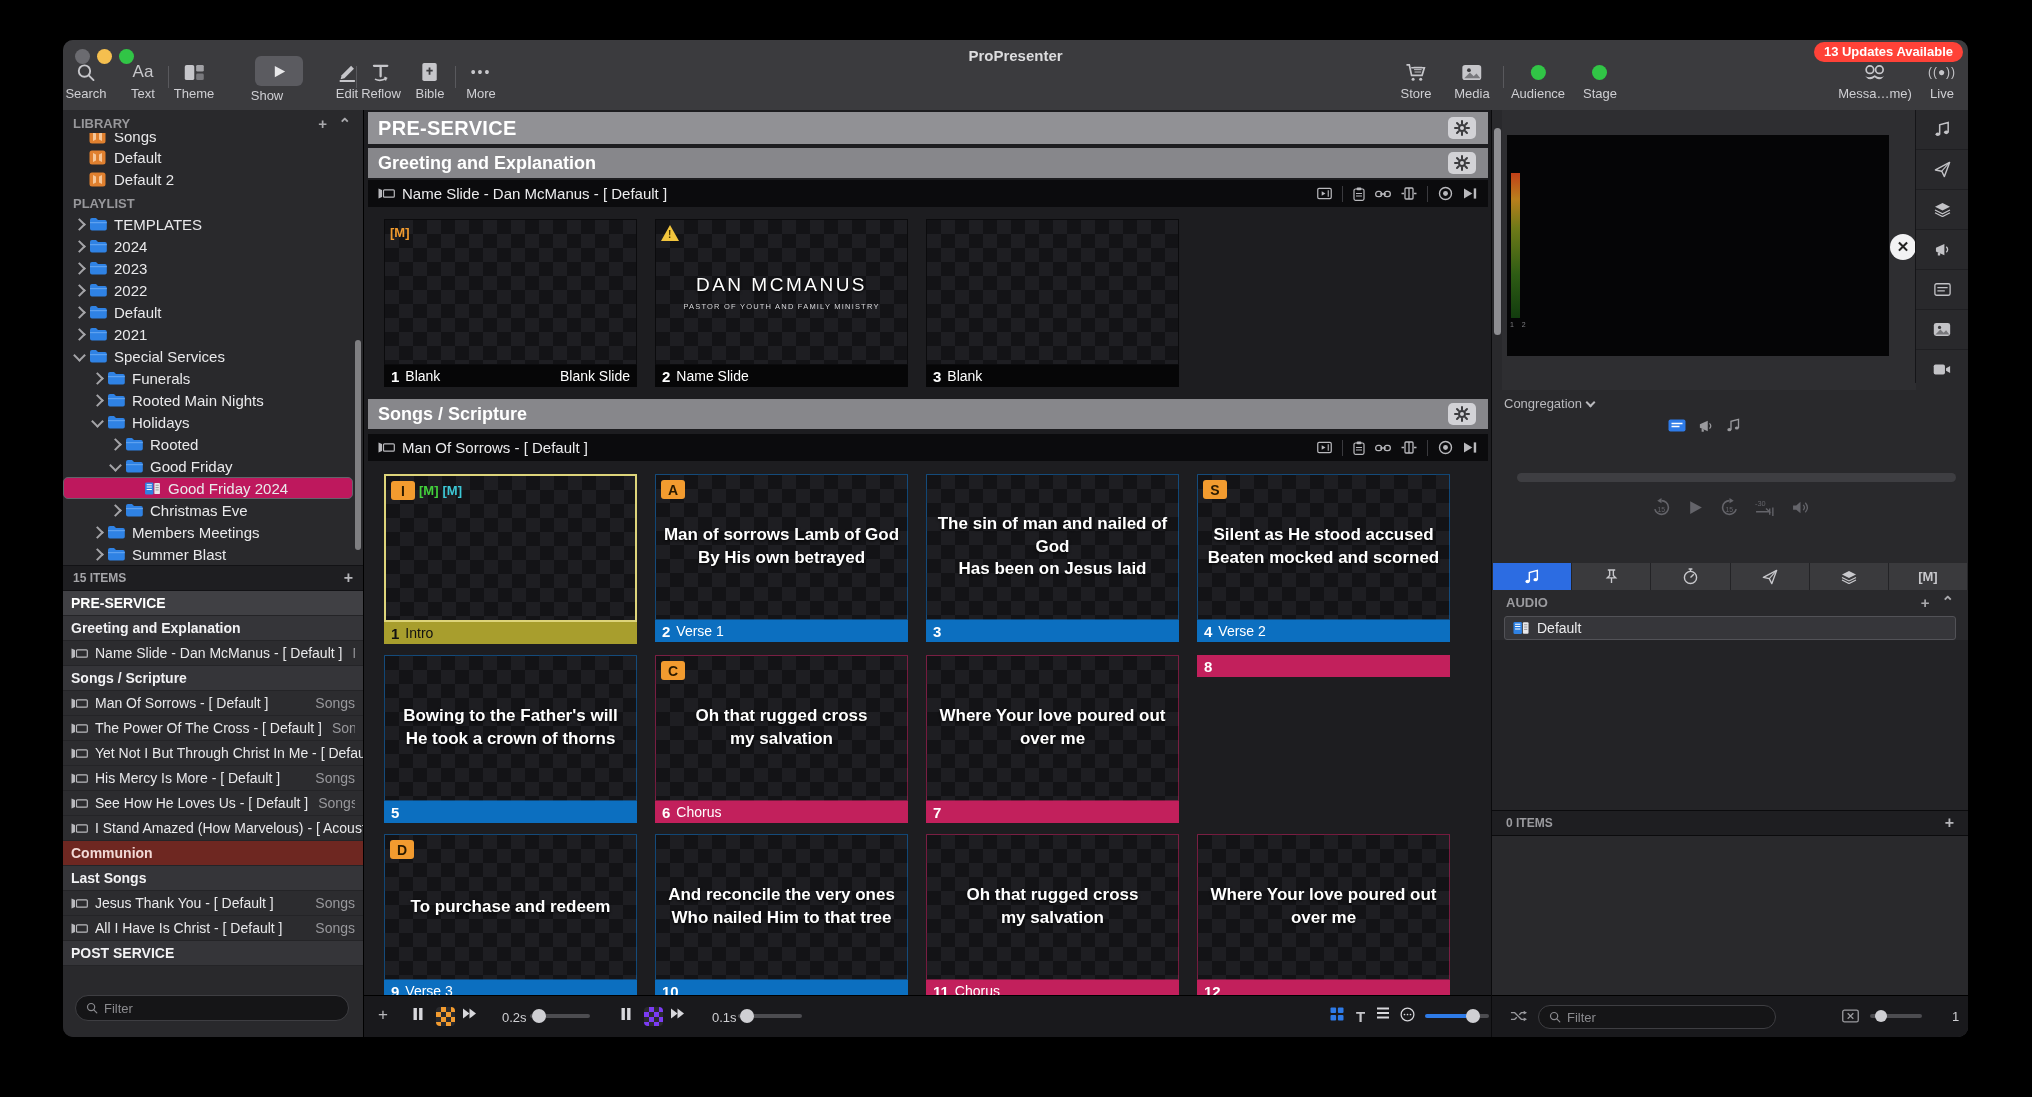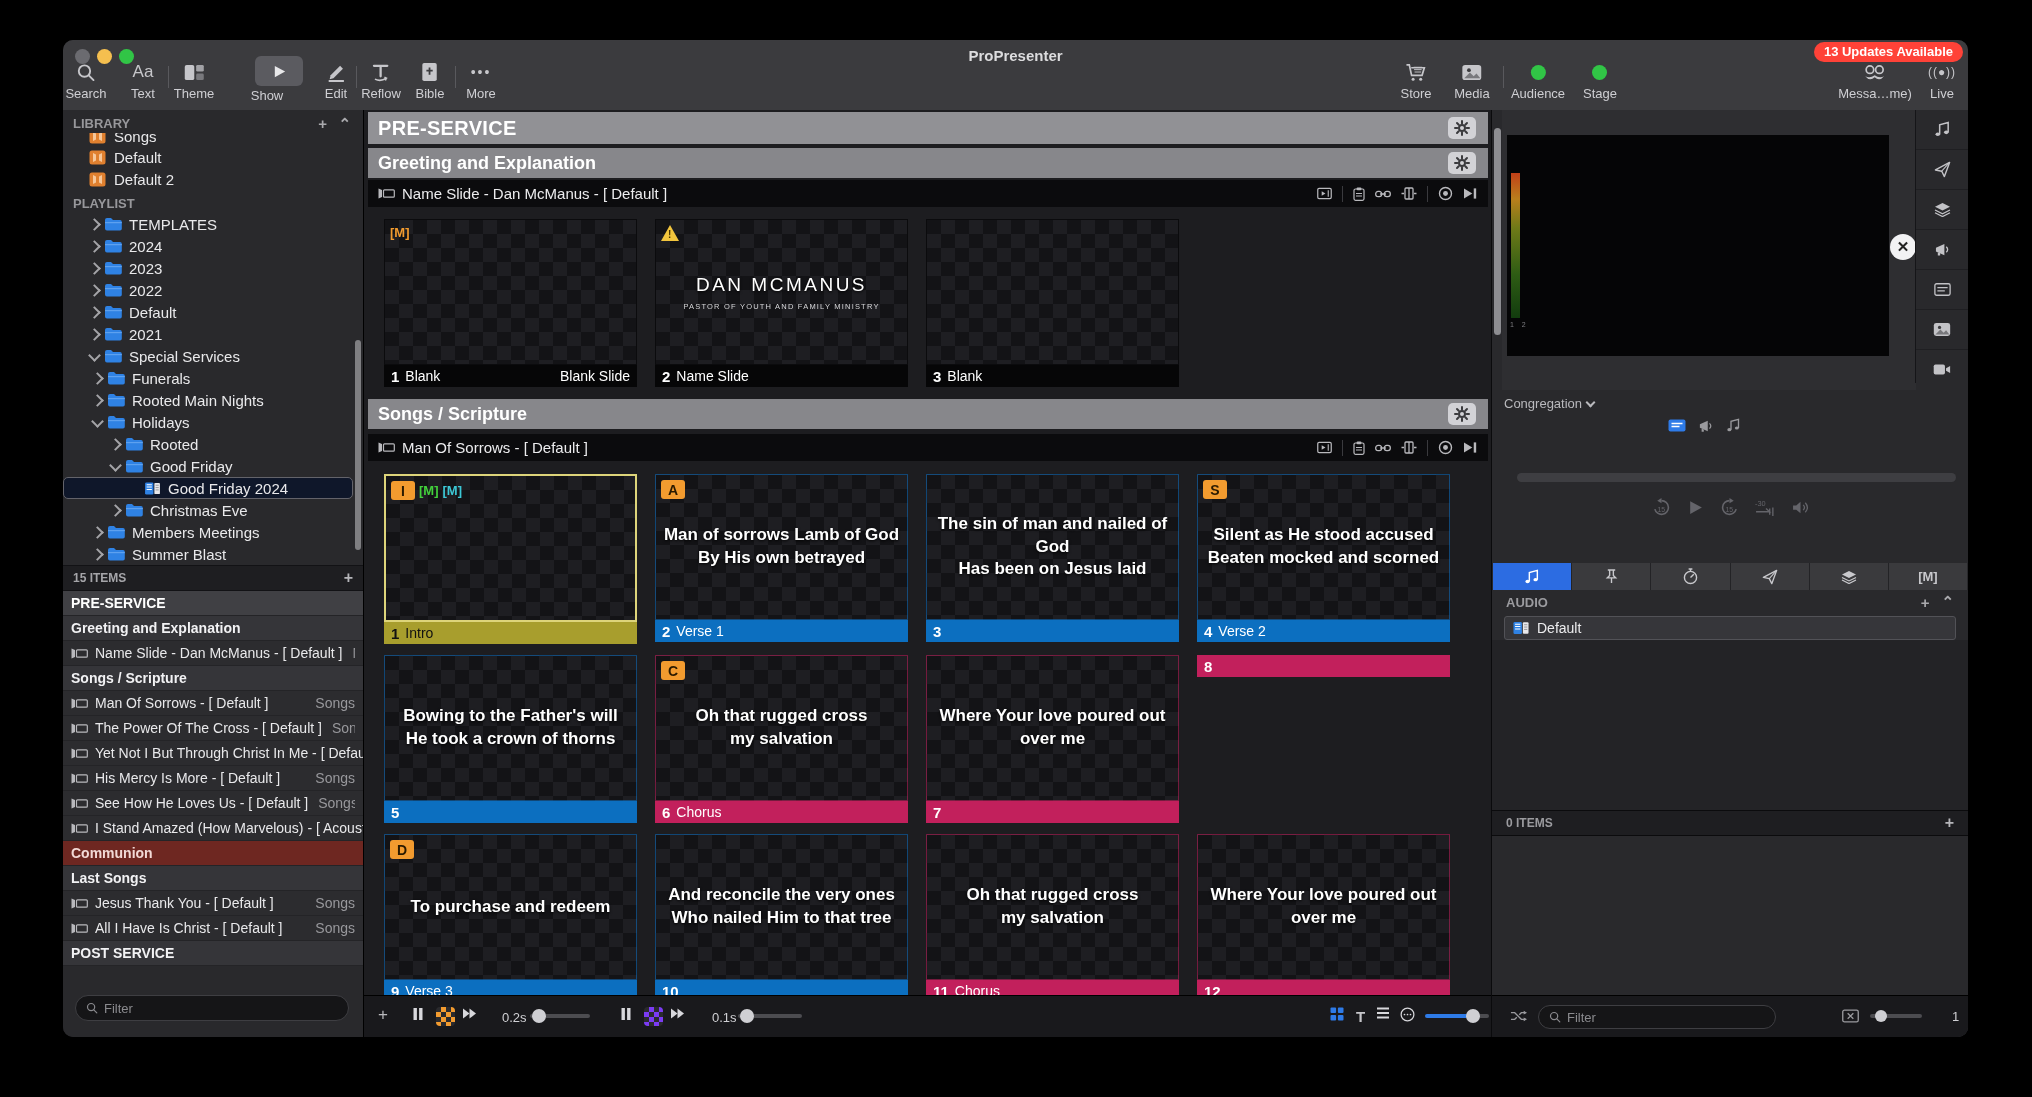--- a/index.html
+++ b/index.html
@@ -31,22 +31,22 @@
   .lib-row{display:flex;align-items:center;height:22px;padding-left:26px;font-size:15px;color:#e8e8ea;}
   .lib-clip{height:13px;overflow:hidden;}
   .lib-clip .lib-row{transform:translateY(-8px);}
   .i{flex:none;}
   .lib-ico{width:17px;height:15px;margin-right:8px;}
   .trow{display:flex;align-items:center;height:22px;font-size:15px;color:#e9e9eb;position:relative;}
   .trow .slot{width:16px;display:flex;justify-content:center;flex:none;}
   .chev{width:7px;height:7px;border-right:2px solid #a4a4a8;border-bottom:2px solid #a4a4a8;transform:rotate(-45deg);margin-top:1px;}
   .chev.down{transform:rotate(45deg);margin-top:-2px;}
   .fold{width:18px;height:14px;margin:0 7px 0 2px;}
-  .d1{padding-left:23px;}.d2{padding-left:26px;}.d3{padding-left:44px;}.d4{padding-left:62px;}
-  .trow.sel{background:#0f172a;border:1px solid #63636a;border-radius:5px;margin-right:10px;height:20px;}
+  .d1{padding-left:8px;}.d2{padding-left:26px;}.d3{padding-left:44px;}.d4{padding-left:62px;}
+  .trow.sel{background:#be185d;border:1px solid #63636a;border-radius:5px;margin-right:10px;height:20px;}
   .count-bar{height:24px;background:#1e1e21;border-top:1px solid #121215;border-bottom:1px solid #121215;display:flex;align-items:center;padding:0 10px;font-size:12px;font-weight:bold;color:#a5a5a9;}
   .count-bar .plus{margin-left:auto;font-size:16px;color:#b5b5b9;}
   .doc{font-size:14px;}
   .drow{height:24px;display:flex;align-items:center;padding:0 8px;overflow:hidden;border-bottom:1px solid #242427;}
   .drow.h1{background:#404044;font-weight:bold;color:#fff;}
   .drow.h2{background:#353539;font-weight:bold;color:#f2f2f4;}
   .drow.hred{background:#6e2721;font-weight:bold;color:#f2d9d6;}
   .drow.item{background:#2c2c2f;color:#e9e9eb;}
   .drow .dlabel{white-space:nowrap;flex:none;}
   .drow .dtag{margin-left:auto;padding-left:10px;color:#98989c;white-space:nowrap;overflow:hidden;flex:0 1 auto;}
@@ -365,21 +365,21 @@
       <div class="pill">
         <span style="color:#e8e8ea;">
             <svg width="15" height="15">
               <use href="#i-play"></use>
             </svg>
           </span>
       </div>
       <div class="tbtn" style="left:204px;top:46px;">
         <span class="tlab">Show</span>
       </div>
-      <div class="tbtn" style="left:273px;">
+      <div class="tbtn" style="left:284px;">
         <span class="tico">
             <svg width="19" height="19">
               <use href="#i-pencil"></use>
             </svg>
           </span>
         <span class="tlab">Edit</span>
       </div>
       <div class="tdiv" style="left:293px;"></div>
       <div class="tbtn" style="left:318px;">
         <span class="tico">

